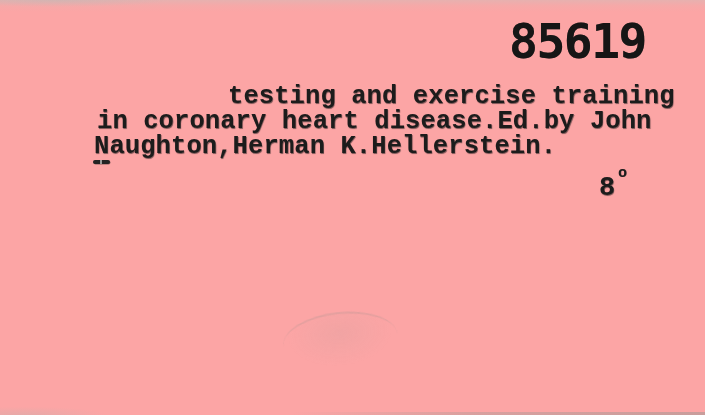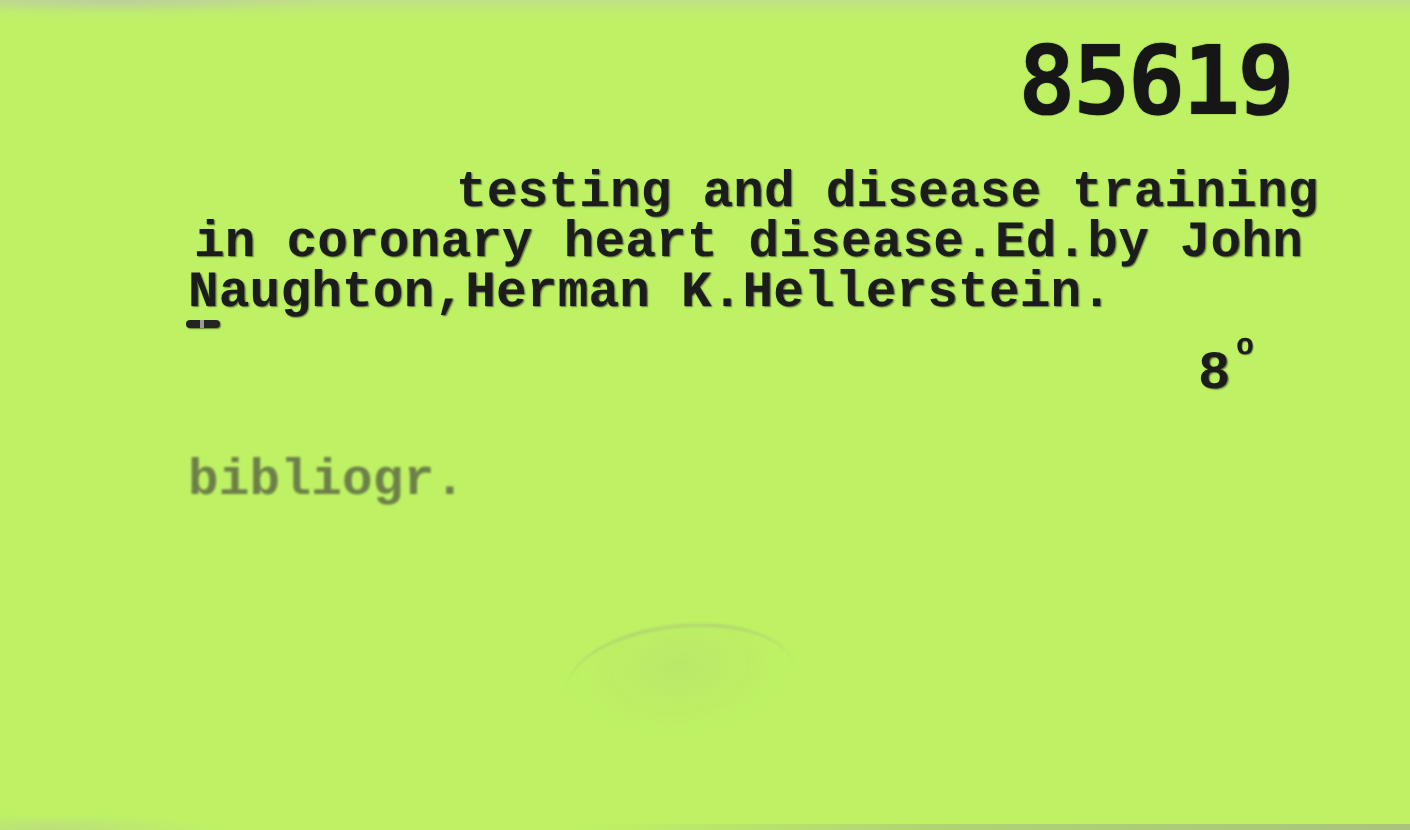--- a/index.html
+++ b/index.html
@@ -4,21 +4,21 @@
 <style>
   html, body {
     margin: 0;
     padding: 0;
     background: #e9e9e7;
   }
   .scan {
     position: relative;
     width: 705px;
     height: 415px;
-    background: #bef264;
+    background: #fca5a5;
     overflow: hidden;
     font-family: "Liberation Mono", "DejaVu Sans Mono", monospace;
   }
   
   .edge-top {
     position: absolute; top: 0; left: 0; right: 0; height: 12px;
     background:
       radial-gradient(ellipse 160px 10px at 8% 0%, rgba(185,185,182,0.45), rgba(185,185,182,0) 70%),
       linear-gradient(180deg, rgba(196,196,192,0.38) 0%, rgba(196,196,192,0.12) 45%, rgba(196,196,192,0) 100%);
     pointer-events: none;
@@ -121,34 +121,33 @@
 </head>
 <body>
 
 <div class="scan">
 
   <div class="edge-top"></div>
 
   <div class="stamp">85619</div>
 
 
-  <div class="tw" style="left:228px; top:84px;">testing and disease training</div>
+  <div class="tw" style="left:228px; top:84px;">testing and exercise training</div>
 
   <div class="tw" style="left:94px; top:134px;">Naughton,Herman K.Hellerstein.</div>
 
   <div class="tw" style="left:97px; top:109px;">in coronary heart disease.Ed.by John</div>
 
   <div class="filing-mark"></div>
 
 
   <div class="format-num">8</div>
 
   <div class="format-sup">o</div>
 
 
-  <div class="tw faded" style="left:94px; top:228px;">bibliogr.</div>
 
   <div class="smudge"></div>
 
   <div class="edge-bottom-right"></div>
   <div class="edge-bottom-left"></div>
 
 </div>
 
 </body></html>

